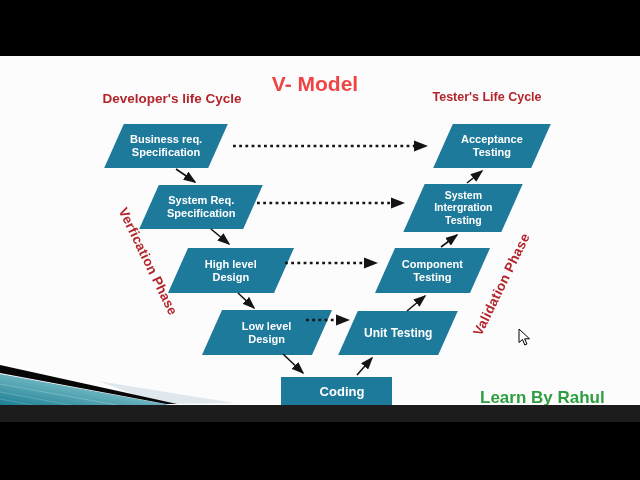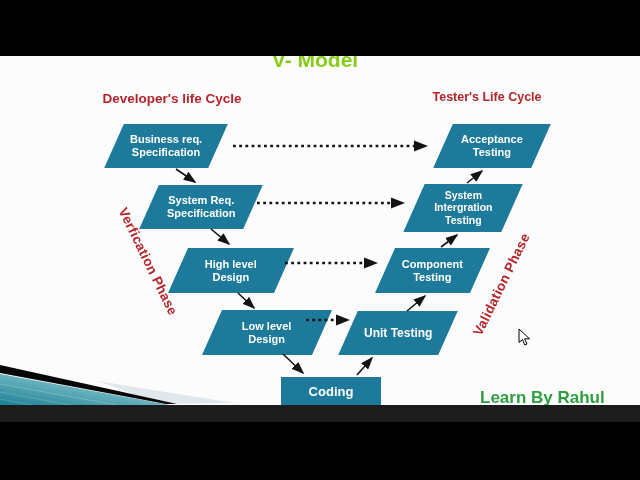--- a/index.html
+++ b/index.html
@@ -4,30 +4,30 @@
 <style>
   html,body{margin:0;padding:0;background:#000;}
   .stage{position:relative;width:640px;height:480px;overflow:hidden;background:#000;
          font-family:"Liberation Sans",sans-serif;}
   
   .bar-top{position:absolute;left:0;top:0;width:640px;height:56px;background:#000;z-index:10;}
   .bar-bottom{position:absolute;left:0;top:422px;width:640px;height:58px;background:#000;z-index:15;}
   
   .slide{position:absolute;left:0;top:56px;width:640px;height:366px;background:#fcfcfc;z-index:1;}
   .deco{position:absolute;left:0;top:0;width:640px;height:480px;z-index:2;pointer-events:none;}
-  .title{position:absolute;left:230px;top:48px;width:170px;text-align:center;
-         font-size:21px;font-weight:bold;color:#84cc16;z-index:3;}
+  .title{position:absolute;left:230px;top:72px;width:170px;text-align:center;
+         font-size:21px;font-weight:bold;color:#ef4444;z-index:3;}
   .col-head{position:absolute;font-weight:bold;color:#b3252b;z-index:3;text-align:center;}
   .col-head.left{left:88px;top:91px;width:168px;font-size:13.5px;}
   .col-head.right{left:418px;top:90px;width:138px;font-size:12.5px;}
   .pgram{position:absolute;background:#1e7a9b;transform:skewX(-24deg);z-index:3;
          display:flex;align-items:center;justify-content:center;}
   .pgram span{transform:skewX(24deg);color:#fff;font-weight:bold;text-align:center;
          white-space:pre-line;font-size:11px;line-height:1.18;}
-  .rect-box{position:absolute;background:#1e7a9b;z-index:3;display:flex;align-items:center;justify-content:center;}
+  .rect-box{position:absolute;background:#1e7a9b;z-index:3;display:flex;align-items:center;justify-content:center;padding-left:11px;}
   .rect-box span{color:#fff;font-weight:bold;font-size:13px;}
   .phase{position:absolute;color:#b3252b;font-weight:bold;font-size:13.5px;z-index:3;
          text-align:center;letter-spacing:.3px;}
   .phase.left{left:73px;top:254px;width:150px;transform:rotate(64deg);}
   .phase.right{left:424px;top:277px;width:155px;transform:rotate(-64deg);}
   .arrows{position:absolute;left:0;top:0;width:640px;height:480px;z-index:4;pointer-events:none;}
   .watermark{position:absolute;left:480px;top:388px;font-size:17px;font-weight:bold;
          color:#2f9e41;z-index:5;white-space:nowrap;}
   
   .taskbar{position:absolute;left:0;top:405px;width:640px;height:17px;background:#1c1c1c;z-index:20;}

